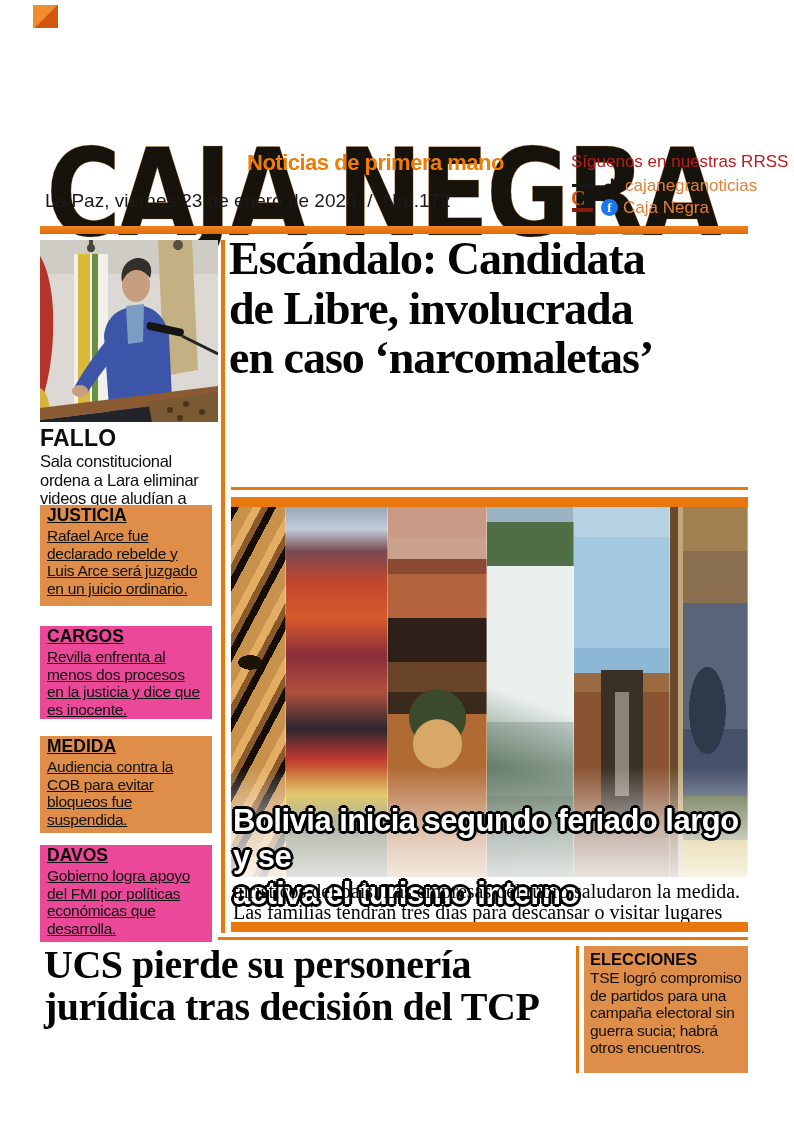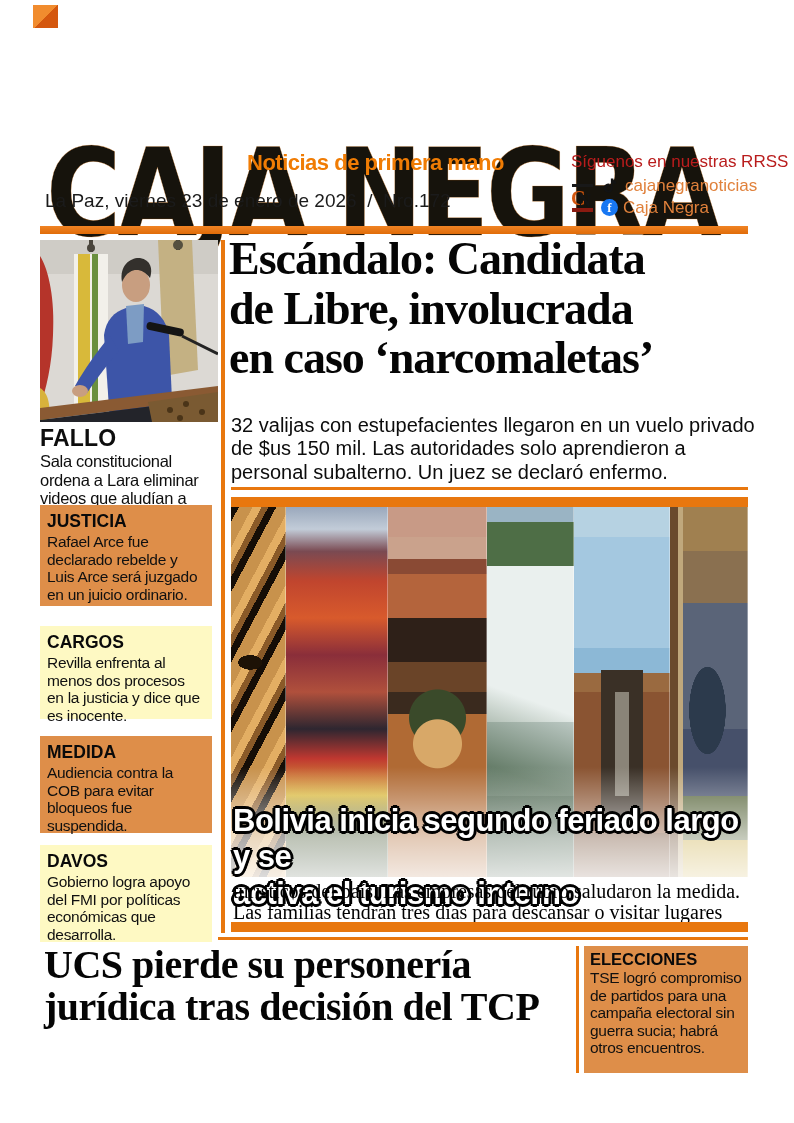--- a/index.html
+++ b/index.html
@@ -28,23 +28,23 @@
     font-weight:bold;font-size:13px;display:flex;align-items:center;justify-content:center;
     font-family:"Liberation Serif",serif;}
   .top-bar{left:40px;top:226px;width:708px;height:8px;
     background:linear-gradient(180deg,#f08324,#e06c08);}
 
   
   .photo{left:40px;top:240px;width:178px;height:182px;}
   .kicker-lead{left:40px;top:425px;font-size:23px;font-weight:bold;color:#0d0d0d;letter-spacing:.2px;}
   .lead-brief-text{left:40px;top:452px;width:184px;font-size:16.5px;line-height:1.13;
     letter-spacing:-.3px;color:#0e0e0e;}
-  .brief{left:40px;width:172px;box-sizing:border-box;padding:6px 7px 6px;}
+  .brief{left:40px;width:172px;box-sizing:border-box;padding:0 7px 6px;text-decoration:underline;}
   .brief.orange{background:#de8e49;}
-  .brief.gray{background:#fef9c3;}
+  .brief.gray{background:#ec4899;}
   .brief-kicker{font-size:17.5px;font-weight:bold;color:#0a0a0a;margin-bottom:1px;}
   .brief-text{font-size:15.5px;line-height:1.14;letter-spacing:-.3px;color:#101010;}
   .v-rule{left:221px;top:240px;width:4px;height:693px;background:#e8770e;}
 
   
   .lead-headline{left:229px;top:234px;width:530px;font-family:"Liberation Serif",serif;
     font-weight:bold;font-size:46px;line-height:1.08;letter-spacing:-1px;color:#050505;}
   .lead-deck{left:231px;top:414px;width:527px;font-size:20px;line-height:1.17;color:#0c0c0c;}
   .thin-rule{left:231px;top:487px;width:517px;height:3px;background:#e8770e;}
 
@@ -186,21 +186,20 @@
     <div class="brief-text">Gobierno logra apoyo del FMI por políticas económicas que desarrolla.</div>
   </div>
 
   <div class="abs v-rule"></div>
 
   <h2 class="abs lead-headline" style="margin:0;">
     <div>Escándalo: Candidata</div>
     <div>de Libre, involucrada</div>
     <div>en caso ‘narcomaletas’</div>
   </h2>
-  <p class="abs lead-deck" style="margin:0;">32 valijas con estupefacientes llegaron en un vuelo privado de $us 150 mil. Las autoridades solo aprendieron a personal subalterno. Un juez se declaró enfermo.</p>
 
   <div class="abs thin-rule"></div>
 
   <section class="abs feature">
     <div class="abs feat-bar-top"></div>
     <div class="abs collage">
       <div class="strip s1"></div>
       <div class="strip s2"></div>
       <div class="strip s3"></div>
       <div class="strip s4"></div>

